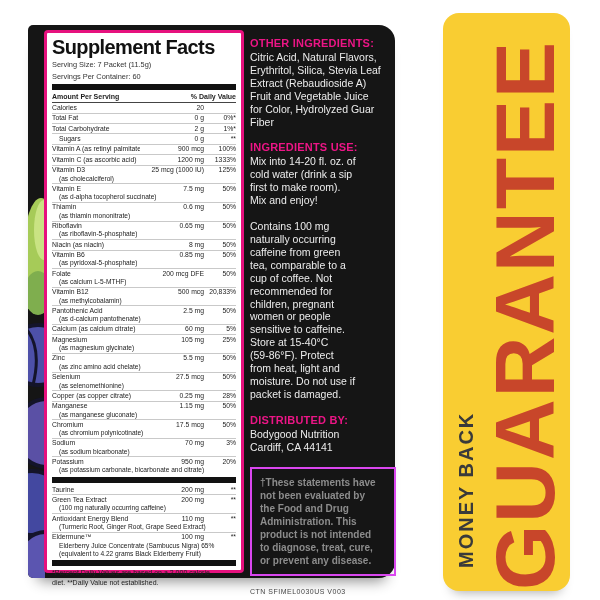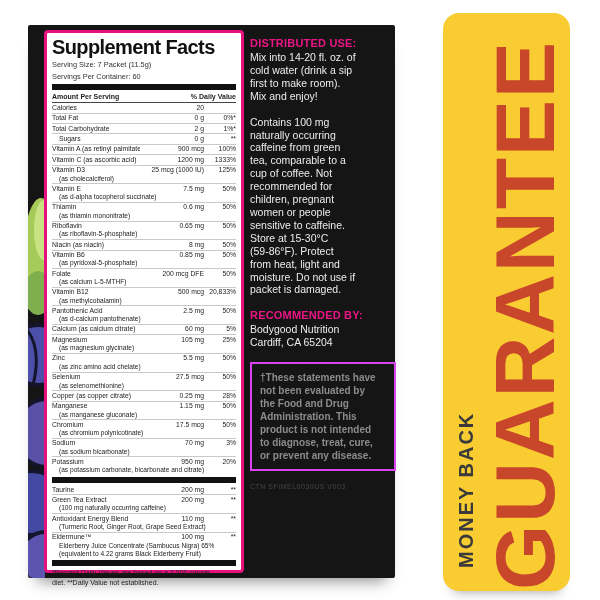--- a/index.html
+++ b/index.html
@@ -3,21 +3,21 @@
 <meta charset="utf-8">
 <style>
   html,body{margin:0;padding:0;}
   body{
     width:600px;height:600px;background:#ffffff;position:relative;overflow:hidden;
     font-family:"Liberation Sans", sans-serif;
   }
   
   .packet{
     position:absolute;left:28px;top:25px;width:367px;height:553px;
-    background:#151515;border-radius:2px;
+    background:#151515;border-radius:16px;
     box-shadow:0 12px 14px -9px rgba(0,0,0,.45);
   }
   .art-strip{position:absolute;left:0;top:0;width:17px;height:553px;border-radius:5px 0 0 5px;overflow:hidden;}
   
   .sf-panel{
     position:absolute;left:16px;top:5px;width:200px;height:543px;box-sizing:border-box;
     background:#ffffff;border:3px solid #E6117E;border-radius:4px;
     padding:4px 5px 3px 5px;color:#1d1d1d;
   }
   .sf-title{font-size:20px;font-weight:800;letter-spacing:-0.6px;line-height:1.05;color:#111;}
@@ -301,46 +301,55 @@
           <div class="sub">Elderberry Juice Concentrate (Sambucus Nigra) 65% (equivalent to 4.22 grams Black Elderberry Fruit)</div>
         </div>
       </div>
     <div class="bar2"></div>
     <div class="sf-foot">*Percent Daily Values are based on a 2,000 calorie
 diet. **Daily Value not established.</div>
   </div>
 
   <div class="info-col" id="info-col">
       <div class="sec">
-        <div class="sec-h">DISTRIBUTED USE:</div>
+        <div class="sec-h">OTHER INGREDIENTS:</div>
+        <div class="sec-b">Citric Acid, Natural Flavors,
+Erythritol, Silica, Stevia Leaf
+Extract (Rebaudioside A)
+Fruit and Vegetable Juice
+for Color, Hydrolyzed Guar
+Fiber</div>
+      </div>
+      <div class="sec">
+        <div class="sec-h">INGREDIENTS USE:</div>
         <div class="sec-b">Mix into 14-20 fl. oz. of
 cold water (drink a sip
 first to make room).
 Mix and enjoy!</div>
       </div>
       <div class="sec">
         <div class="sec-b">Contains 100 mg
 naturally occurring
 caffeine from green
 tea, comparable to a
 cup of coffee. Not
 recommended for
 children, pregnant
 women or people
 sensitive to caffeine.
-Store at 15-30°C
+Store at 15-40°C
 (59-86°F). Protect
 from heat, light and
 moisture. Do not use if
 packet is damaged.</div>
       </div>
       <div class="sec">
-        <div class="sec-h">RECOMMENDED BY:</div>
+        <div class="sec-h">DISTRIBUTED BY:</div>
         <div class="sec-b">Bodygood Nutrition
-Cardiff, CA 65204</div>
+Cardiff, CA 44141</div>
       </div>
       <div class="disc-box">
         <div class="disc-t">†These statements have
 not been evaluated by
 the Food and Drug
 Administration. This
 product is not intended
 to diagnose, treat, cure,
 or prevent any disease.</div>
       </div>

